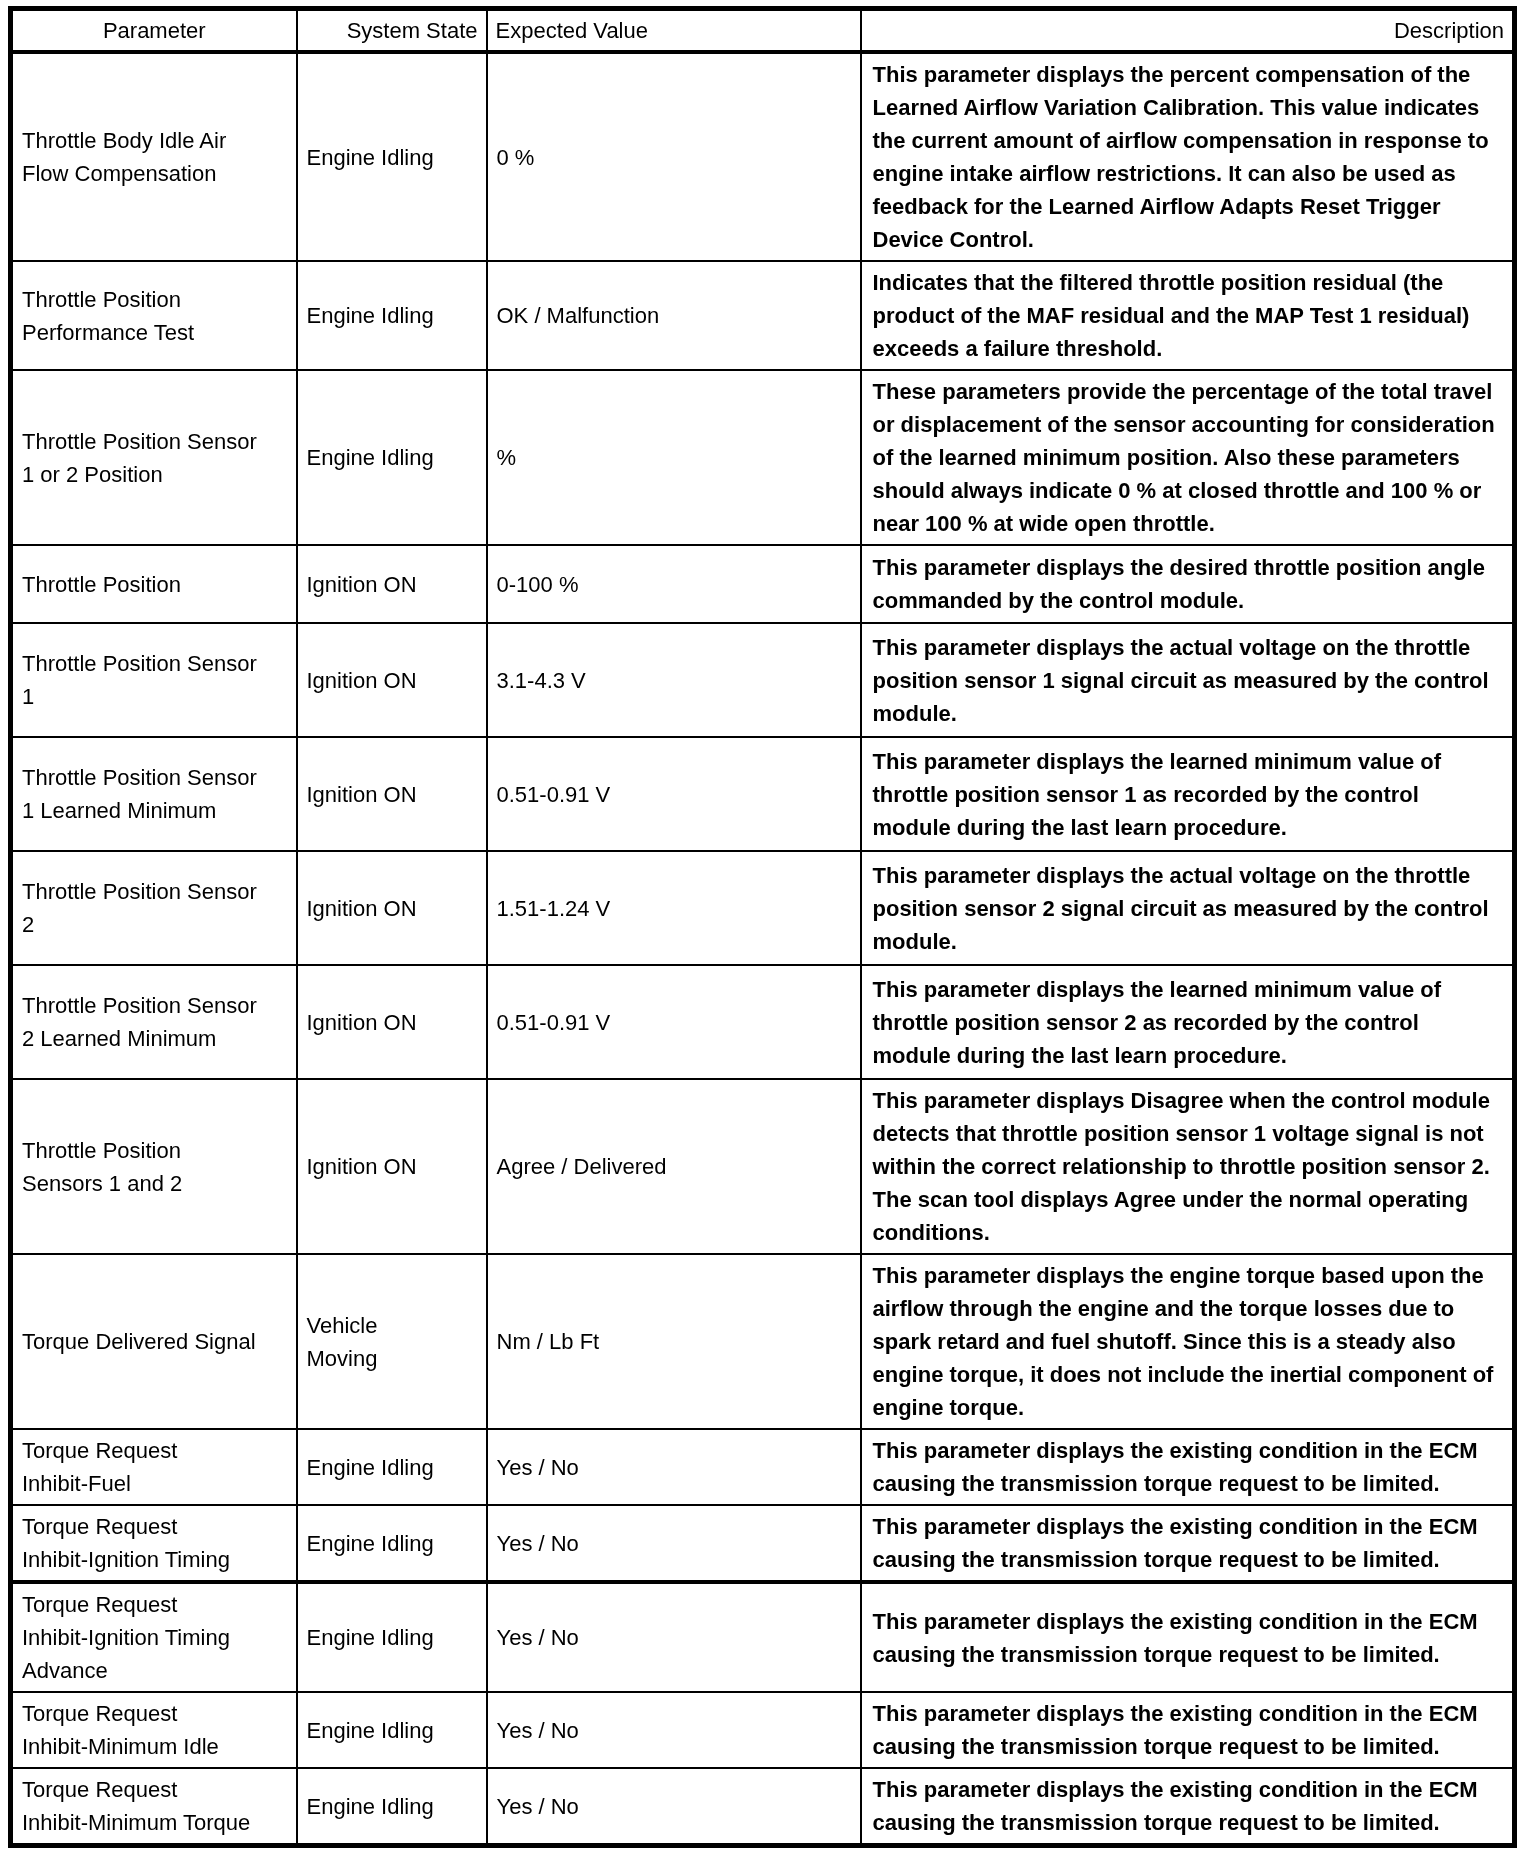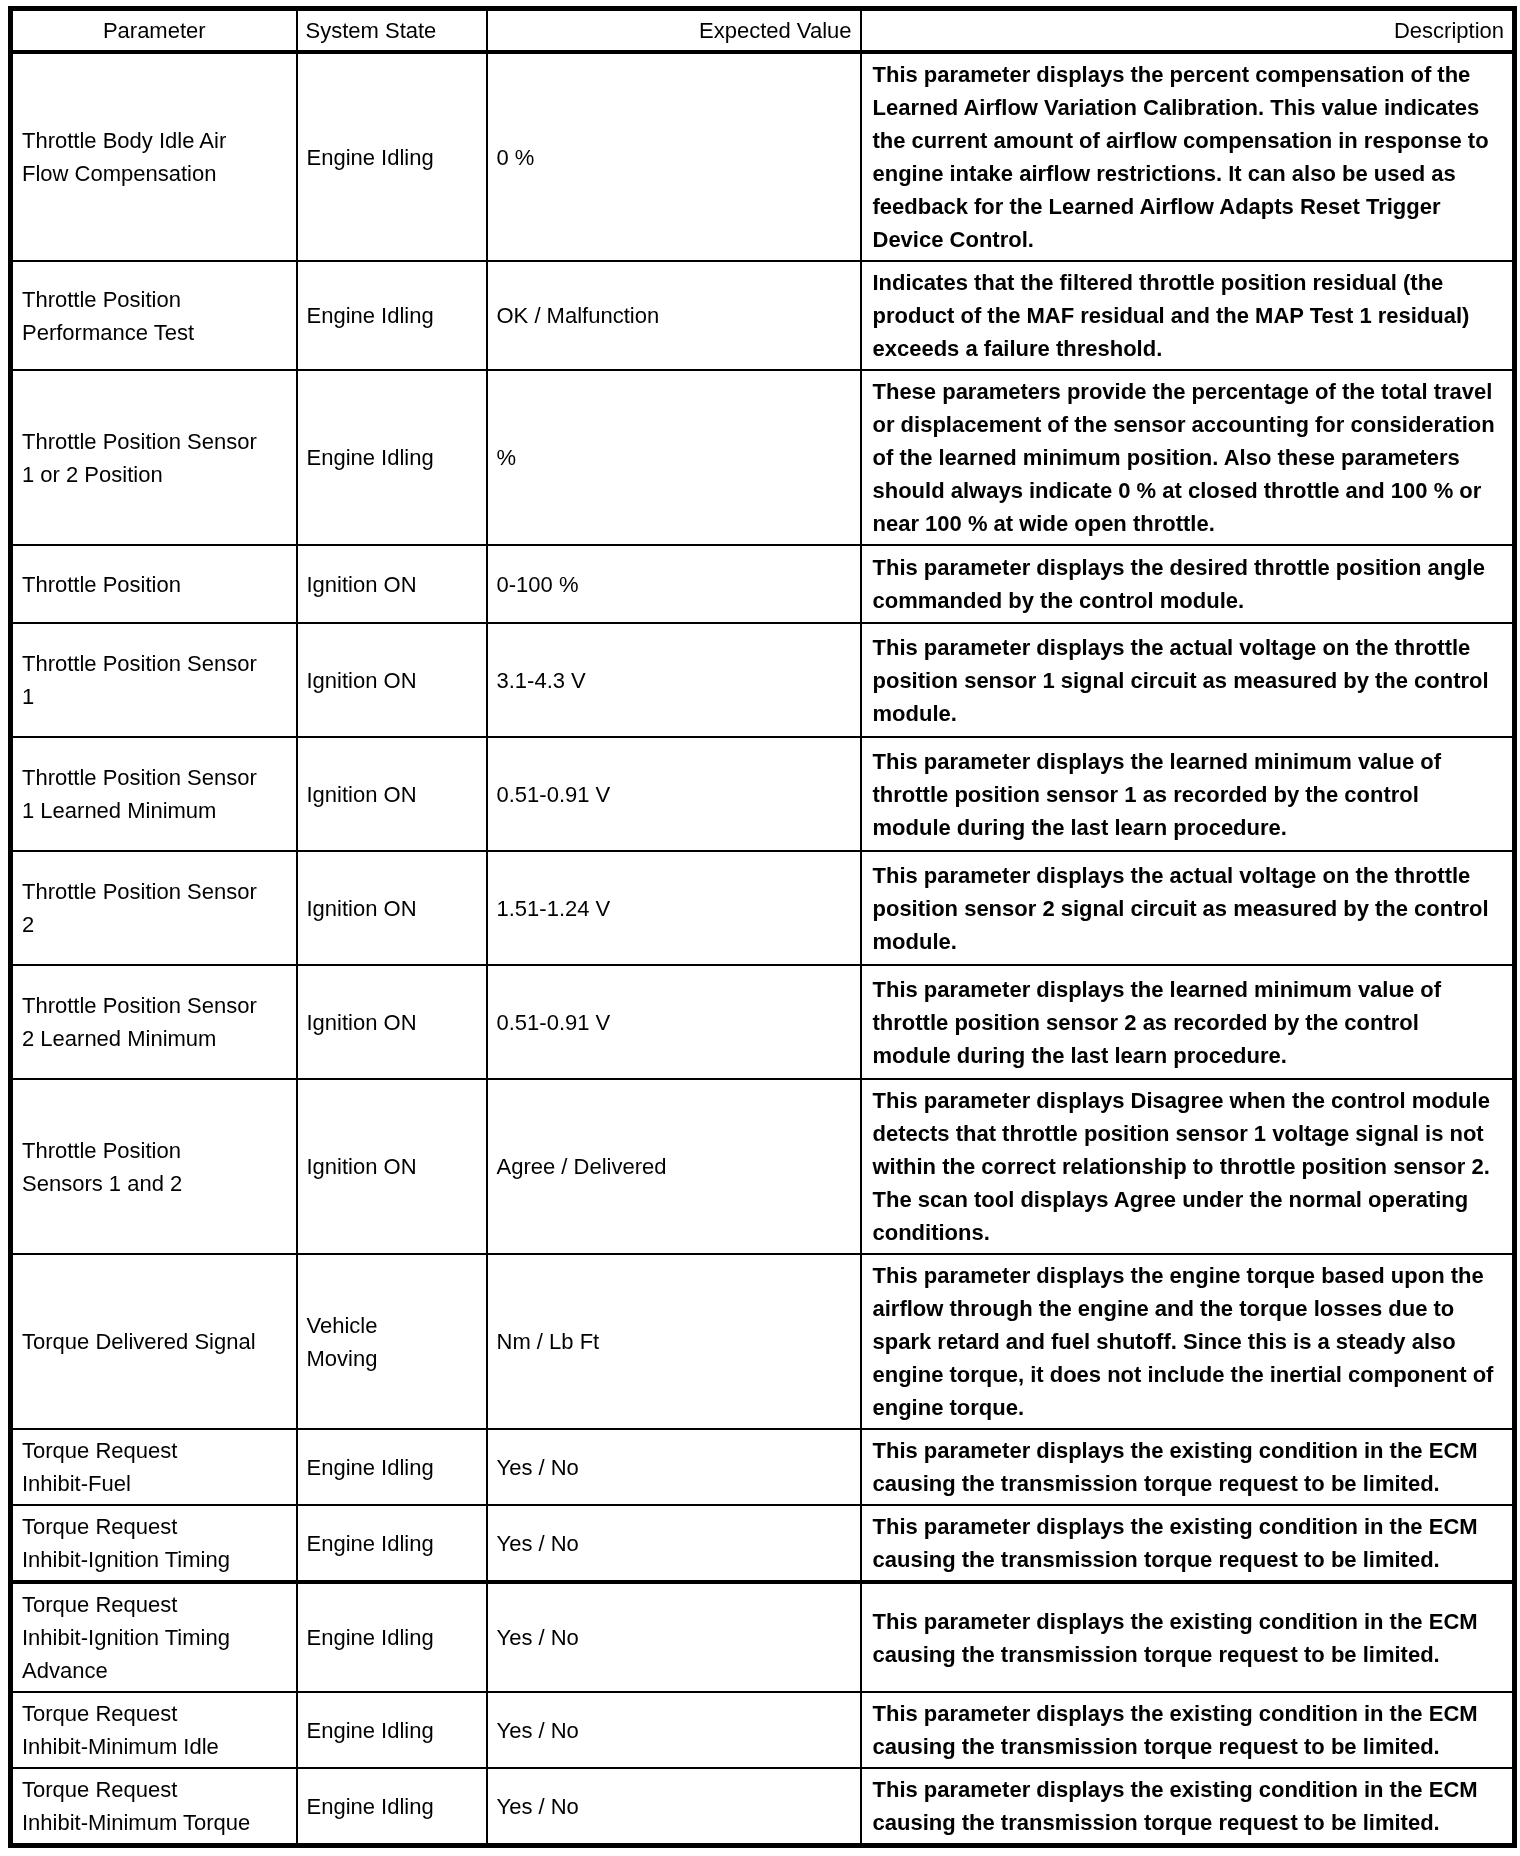--- a/index.html
+++ b/index.html
@@ -34,22 +34,22 @@
   table.scan-table {
     border: 5px solid #000000;
   }
   th {
     font-weight: normal;
     padding: 3px 8px;
     border-bottom-width: 4px !important;
     height: 32px;
   }
   th.col-parameter { text-align: center; }
-  th.col-state     { text-align: left; }
-  th.col-value     { text-align: right; }
+  th.col-state     { text-align: right; }
+  th.col-value     { text-align: left; }
   th.col-desc      { text-align: right; }
   td {
     padding: 4px 9px;
     text-align: left;
   }
   td.cell-parameter,
   td.cell-state {
     white-space: pre-line;
   }
   td.cell-desc {

